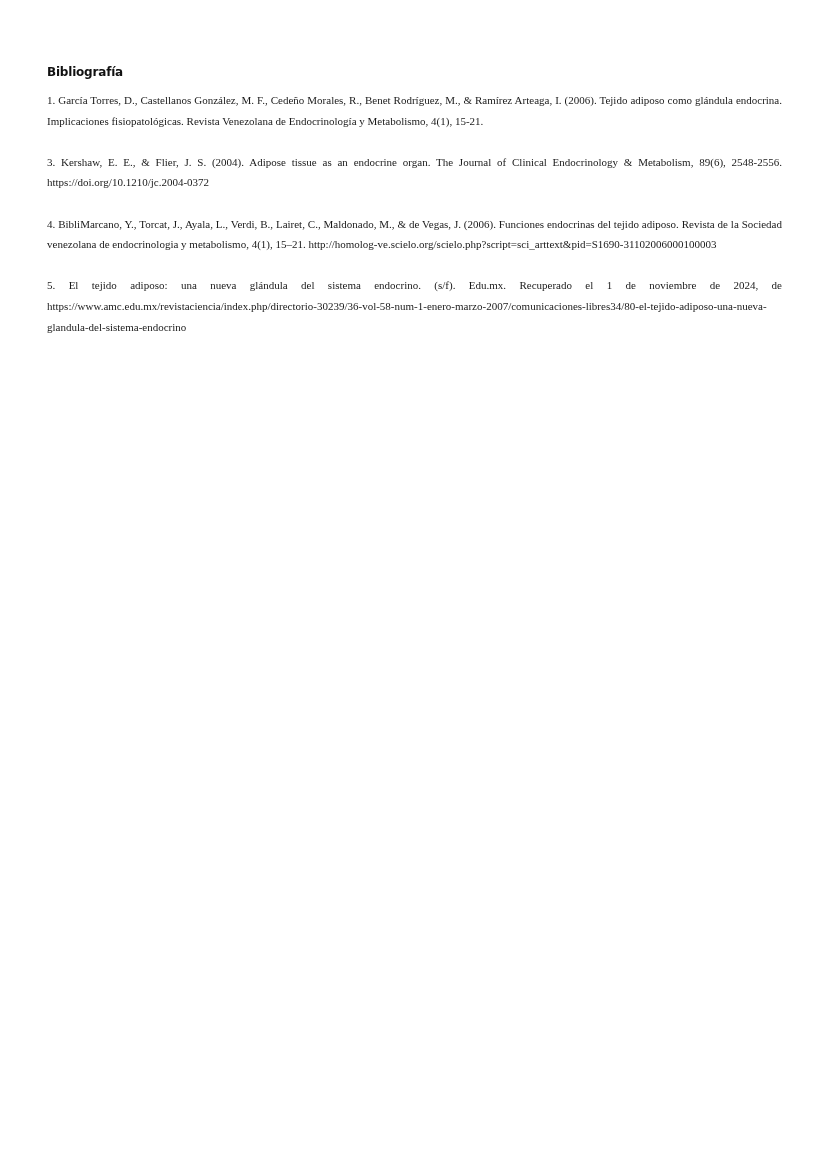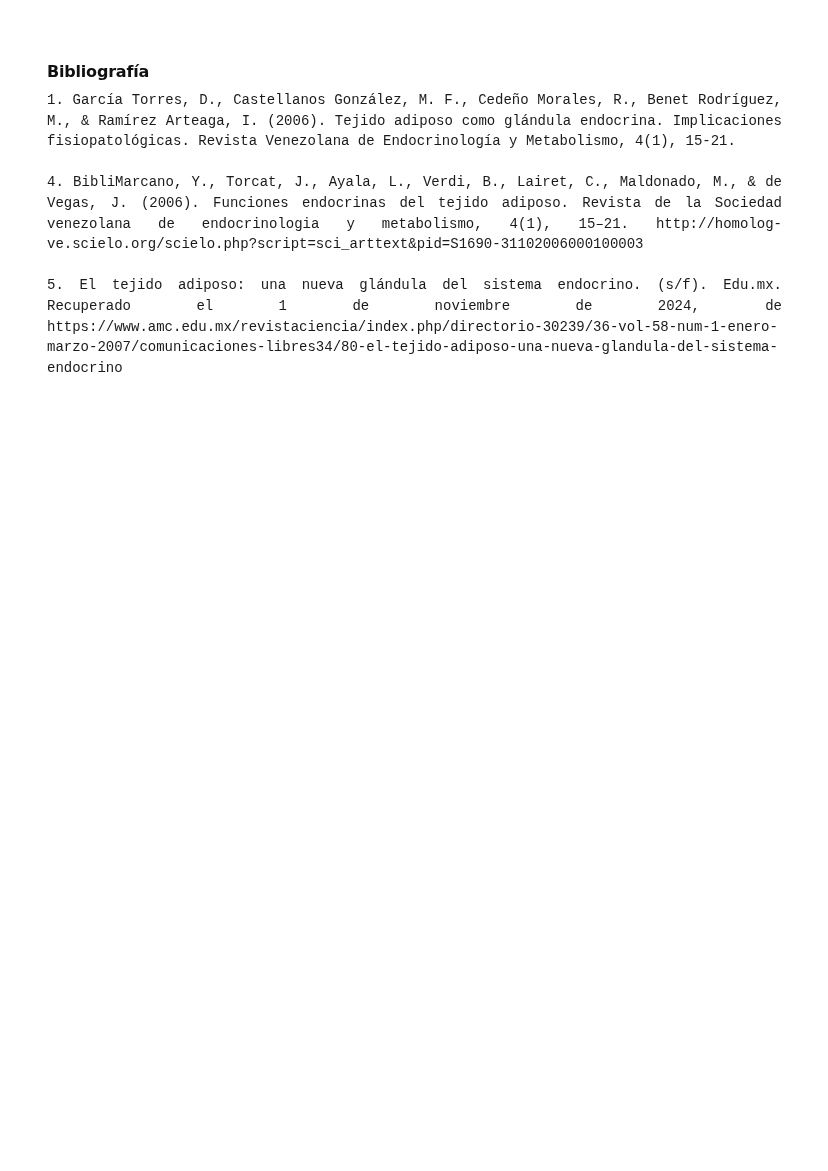--- a/index.html
+++ b/index.html
@@ -16,34 +16,34 @@
     .page {
       position: absolute;
       left: 47px;
       top: 60px;
       width: 735px;
       color: #1a1a1a;
     }
     .heading {
       font-family: "DejaVu Sans", sans-serif;
       font-weight: bold;
-      font-size: 16px;
+      font-size: 12px;
       line-height: 24px;
       margin: 0 0 6px 0;
       color: #111111;
       letter-spacing: -0.2px;
     }
     .ref-list {
       list-style: none;
       margin: 0;
       padding: 0;
     }
     .ref-item {
-      font-family: Liberation Mono, monospace;
-      font-size: 14px;
+      font-family: Liberation Serif, serif;
+      font-size: 11px;
       line-height: 20.6px;
       text-align: justify;
       margin: 0 0 20.6px 0;
       color: #1a1a1a;
       word-break: break-word;
     }
     .ref-item span {
       display: inline;
     }
   </style>
@@ -51,20 +51,24 @@
 <body>
 
 <div class="page">
   <h2 class="heading">Bibliografía</h2>
   <ol class="ref-list">
     <li class="ref-item">
       <span>1.</span>
       <span>García Torres, D., Castellanos González, M. F., Cedeño Morales, R., Benet Rodríguez, M., &amp; Ramírez Arteaga, I. (2006). Tejido adiposo como glándula endocrina. Implicaciones fisiopatológicas. Revista Venezolana de Endocrinología y Metabolismo, 4(1), 15-21.</span>
     </li>
     <li class="ref-item">
+      <span>3.</span>
+      <span>Kershaw, E. E., &amp; Flier, J. S. (2004). Adipose tissue as an endocrine organ. The Journal of Clinical Endocrinology &amp; Metabolism, 89(6), 2548-2556. https://doi.org/10.1210/jc.2004-0372</span>
+    </li>
+    <li class="ref-item">
       <span>4.</span>
       <span>BibliMarcano, Y., Torcat, J., Ayala, L., Verdi, B., Lairet, C., Maldonado, M., &amp; de Vegas, J. (2006). Funciones endocrinas del tejido adiposo. Revista de la Sociedad venezolana de endocrinologia y metabolismo, 4(1), 15–21. http://homolog-ve.scielo.org/scielo.php?script=sci_arttext&amp;pid=S1690-31102006000100003</span>
     </li>
     <li class="ref-item">
       <span>5.</span>
       <span>El tejido adiposo: una nueva glándula del sistema endocrino. (s/f). Edu.mx. Recuperado el 1 de noviembre de 2024, de https://www.amc.edu.mx/revistaciencia/index.php/directorio-30239/36-vol-58-num-1-enero-marzo-2007/comunicaciones-libres34/80-el-tejido-adiposo-una-nueva-glandula-del-sistema-endocrino</span>
     </li>
   </ol>
 </div>
 

